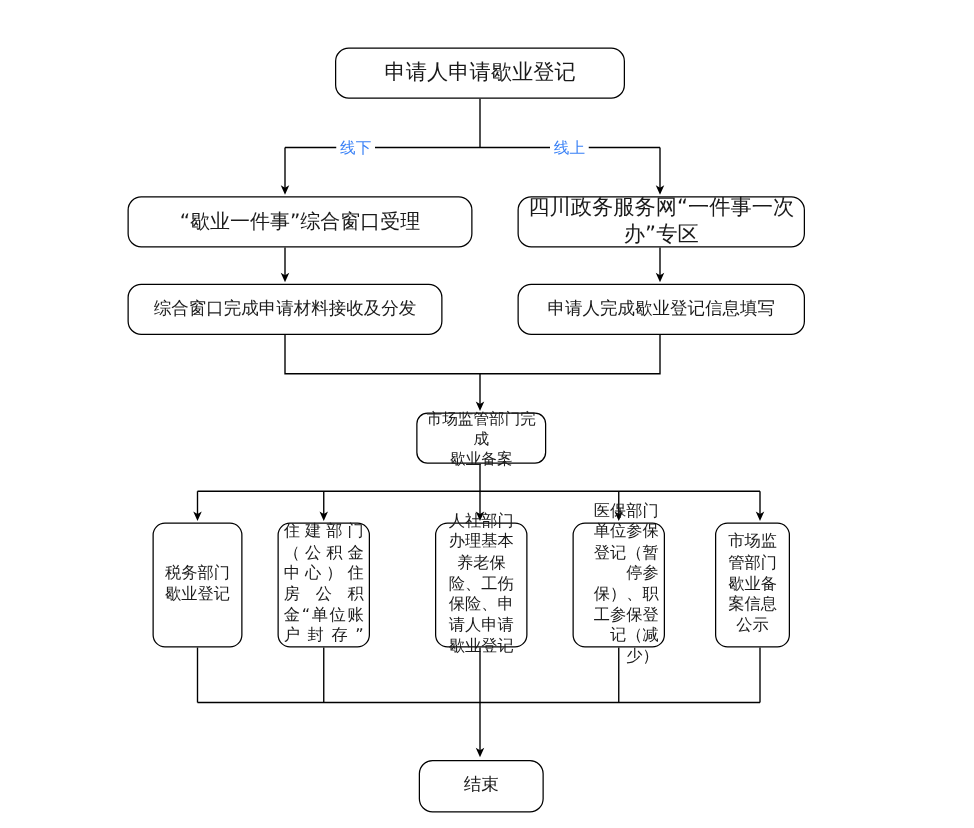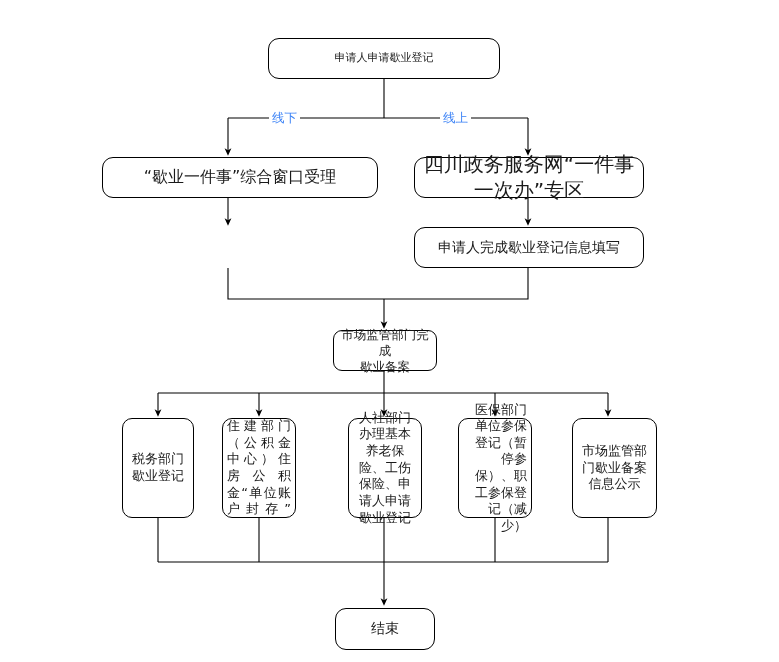--- a/index.html
+++ b/index.html
@@ -41,34 +41,34 @@
     width: 100%;
     line-height: 1.28;
     padding: 0 4px;
     box-sizing: border-box;
     white-space: pre-line;
   }
   .r-lg { border-radius: 11px; }
   .r-md { border-radius: 10px; }
   .r-sm { border-radius: 9px; }
 
-  .n-start  { left: 268px; top: 38px;  width: 232px; height: 41px;  font-size: 11px; }
+  .n-start  { left: 268px; top: 38px;  width: 232px; height: 41px;  font-size: 17px; }
   .n-off1   { left: 102px; top: 157px; width: 276px; height: 41px;  font-size: 16px; }
-  .n-on1    { left: 414px; top: 157px; width: 230px; height: 41px;  font-size: 20px; }
+  .n-on1    { left: 414px; top: 157px; width: 230px; height: 41px;  font-size: 17px; }
   .n-off2   { left: 102px; top: 227px; width: 252px; height: 41px;  font-size: 14px; }
   .n-on2    { left: 414px; top: 227px; width: 230px; height: 41px;  font-size: 14px; }
   .n-merge  { left: 333px; top: 330px; width: 104px; height: 41px;  font-size: 12.5px; }
   .n-end    { left: 335px; top: 608px; width: 100px; height: 42px;  font-size: 14px; }
 
   .n-task   { top: 418px; height: 100px; font-size: 13px; }
   .t1 { left: 122px; width: 72px; }
   .t2 { left: 222px; width: 74px; }
   .t3 { left: 348px; width: 74px; }
   .t4 { left: 458px; width: 74px; text-align: right; }
-  .t5 { left: 572px; width: 85px; justify-content: flex-end; }
+  .t5 { left: 572px; width: 60px; justify-content: flex-end; }
 
   .just .txt {
     text-align: justify;
     text-align-last: justify;
     text-justify: inter-character;
   }
 
   .label {
     position: absolute;
     font-size: 12.5px;
@@ -134,20 +134,23 @@
   <div class="label lbl-online">线上</div>
 
   <div class="node r-lg n-off1">
     <span class="txt">“歇业一件事”综合窗口受理</span>
   </div>
 
   <div class="node r-lg n-on1">
     <span class="txt">四川政务服务网“一件事一次办”专区</span>
   </div>
 
+  <div class="node r-lg n-off2">
+    <span class="txt">综合窗口完成申请材料接收及分发</span>
+  </div>
 
   <div class="node r-lg n-on2">
     <span class="txt">申请人完成歇业登记信息填写</span>
   </div>
 
   <div class="node r-sm n-merge">
     <span class="txt">市场监管部门完成
 歇业备案</span>
   </div>
 

